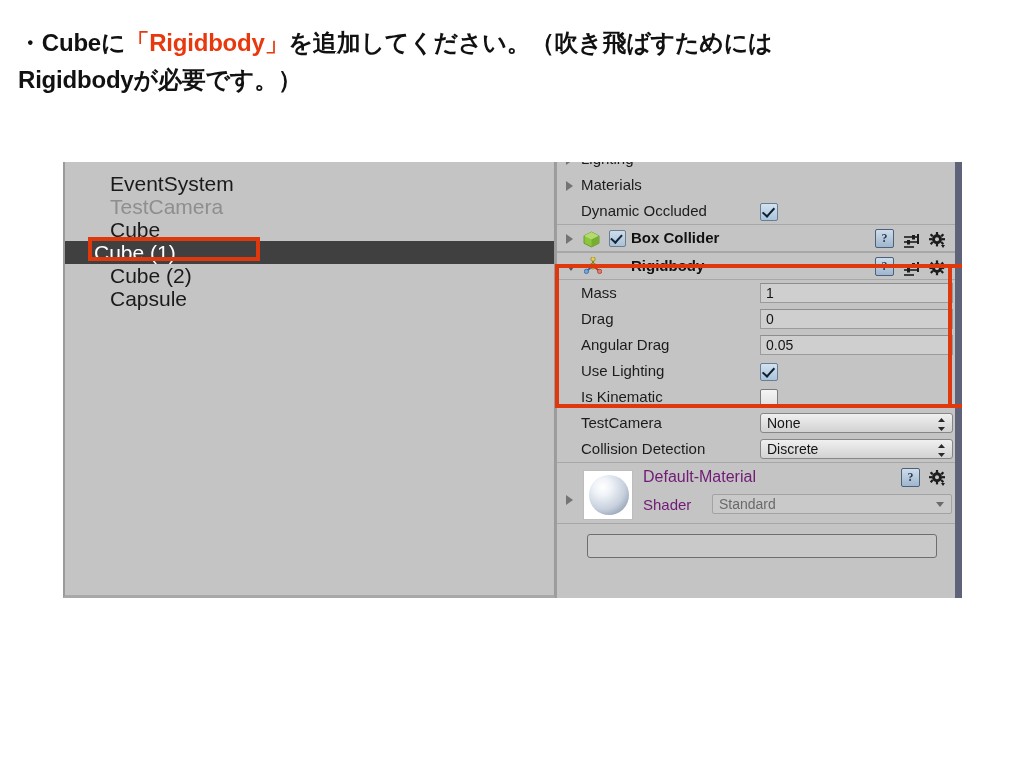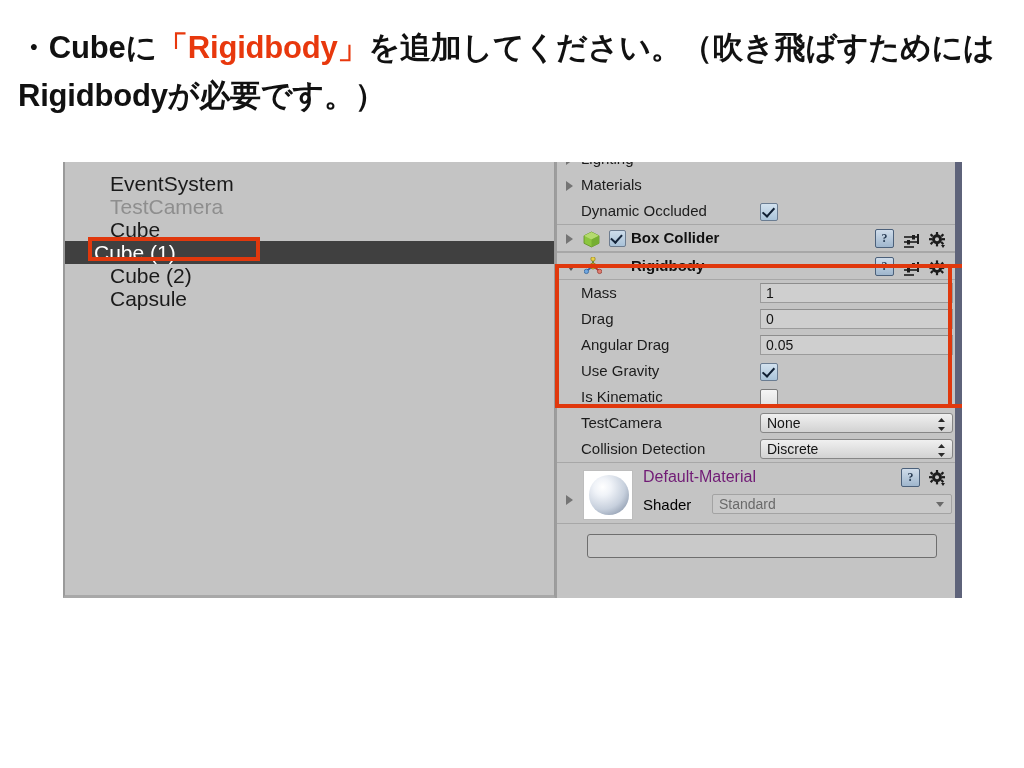--- a/index.html
+++ b/index.html
@@ -14,21 +14,21 @@
     font-family: "Liberation Sans", sans-serif;
     overflow: hidden;
   }
 
   
   #caption {
     position: absolute;
     left: 18px;
     top: 24px;
     width: 990px;
-    font-size: 31px;
+    font-size: 24px;
     line-height: 1.55;
     color: #111111;
     font-weight: 600;
     letter-spacing: -0.2px;
   }
   #caption .accent { color: #e8380d; }
 
   
   #shot {
     position: absolute;
@@ -321,21 +321,21 @@
   #mat-name {
     position: absolute;
     left: 86px; top: 5px;
     font-size: 16px;
     color: #701a75;
   }
   #mat-shader-lbl {
     position: absolute;
     left: 86px; top: 33px;
     font-size: 15px;
-    color: #000000;
+    color: #701a75;
   }
   #mat-shader-popup {
     position: absolute;
     left: 155px; top: 31px;
     width: 240px; height: 20px;
     background: #c9c9c9;
     border: 1px solid #a3a3a3;
     border-radius: 2px;
     box-sizing: border-box;
     font-size: 14px;
@@ -541,21 +541,21 @@
       </div>
       <div class="insp-row">
         <span class="lbl">Drag</span>
         <span class="field">0</span>
       </div>
       <div class="insp-row">
         <span class="lbl">Angular Drag</span>
         <span class="field">0.05</span>
       </div>
       <div class="insp-row">
-        <span class="lbl">Use Gravity</span>
+        <span class="lbl">Use Lighting</span>
         <span class="chk-field on"></span>
       </div>
       <div class="insp-row">
         <span class="lbl">Is Kinematic</span>
         <span class="chk-field"></span>
       </div>
       <div class="insp-row">
         <span class="lbl">TestCamera</span>
         <span class="popup">
           <span>None</span>

